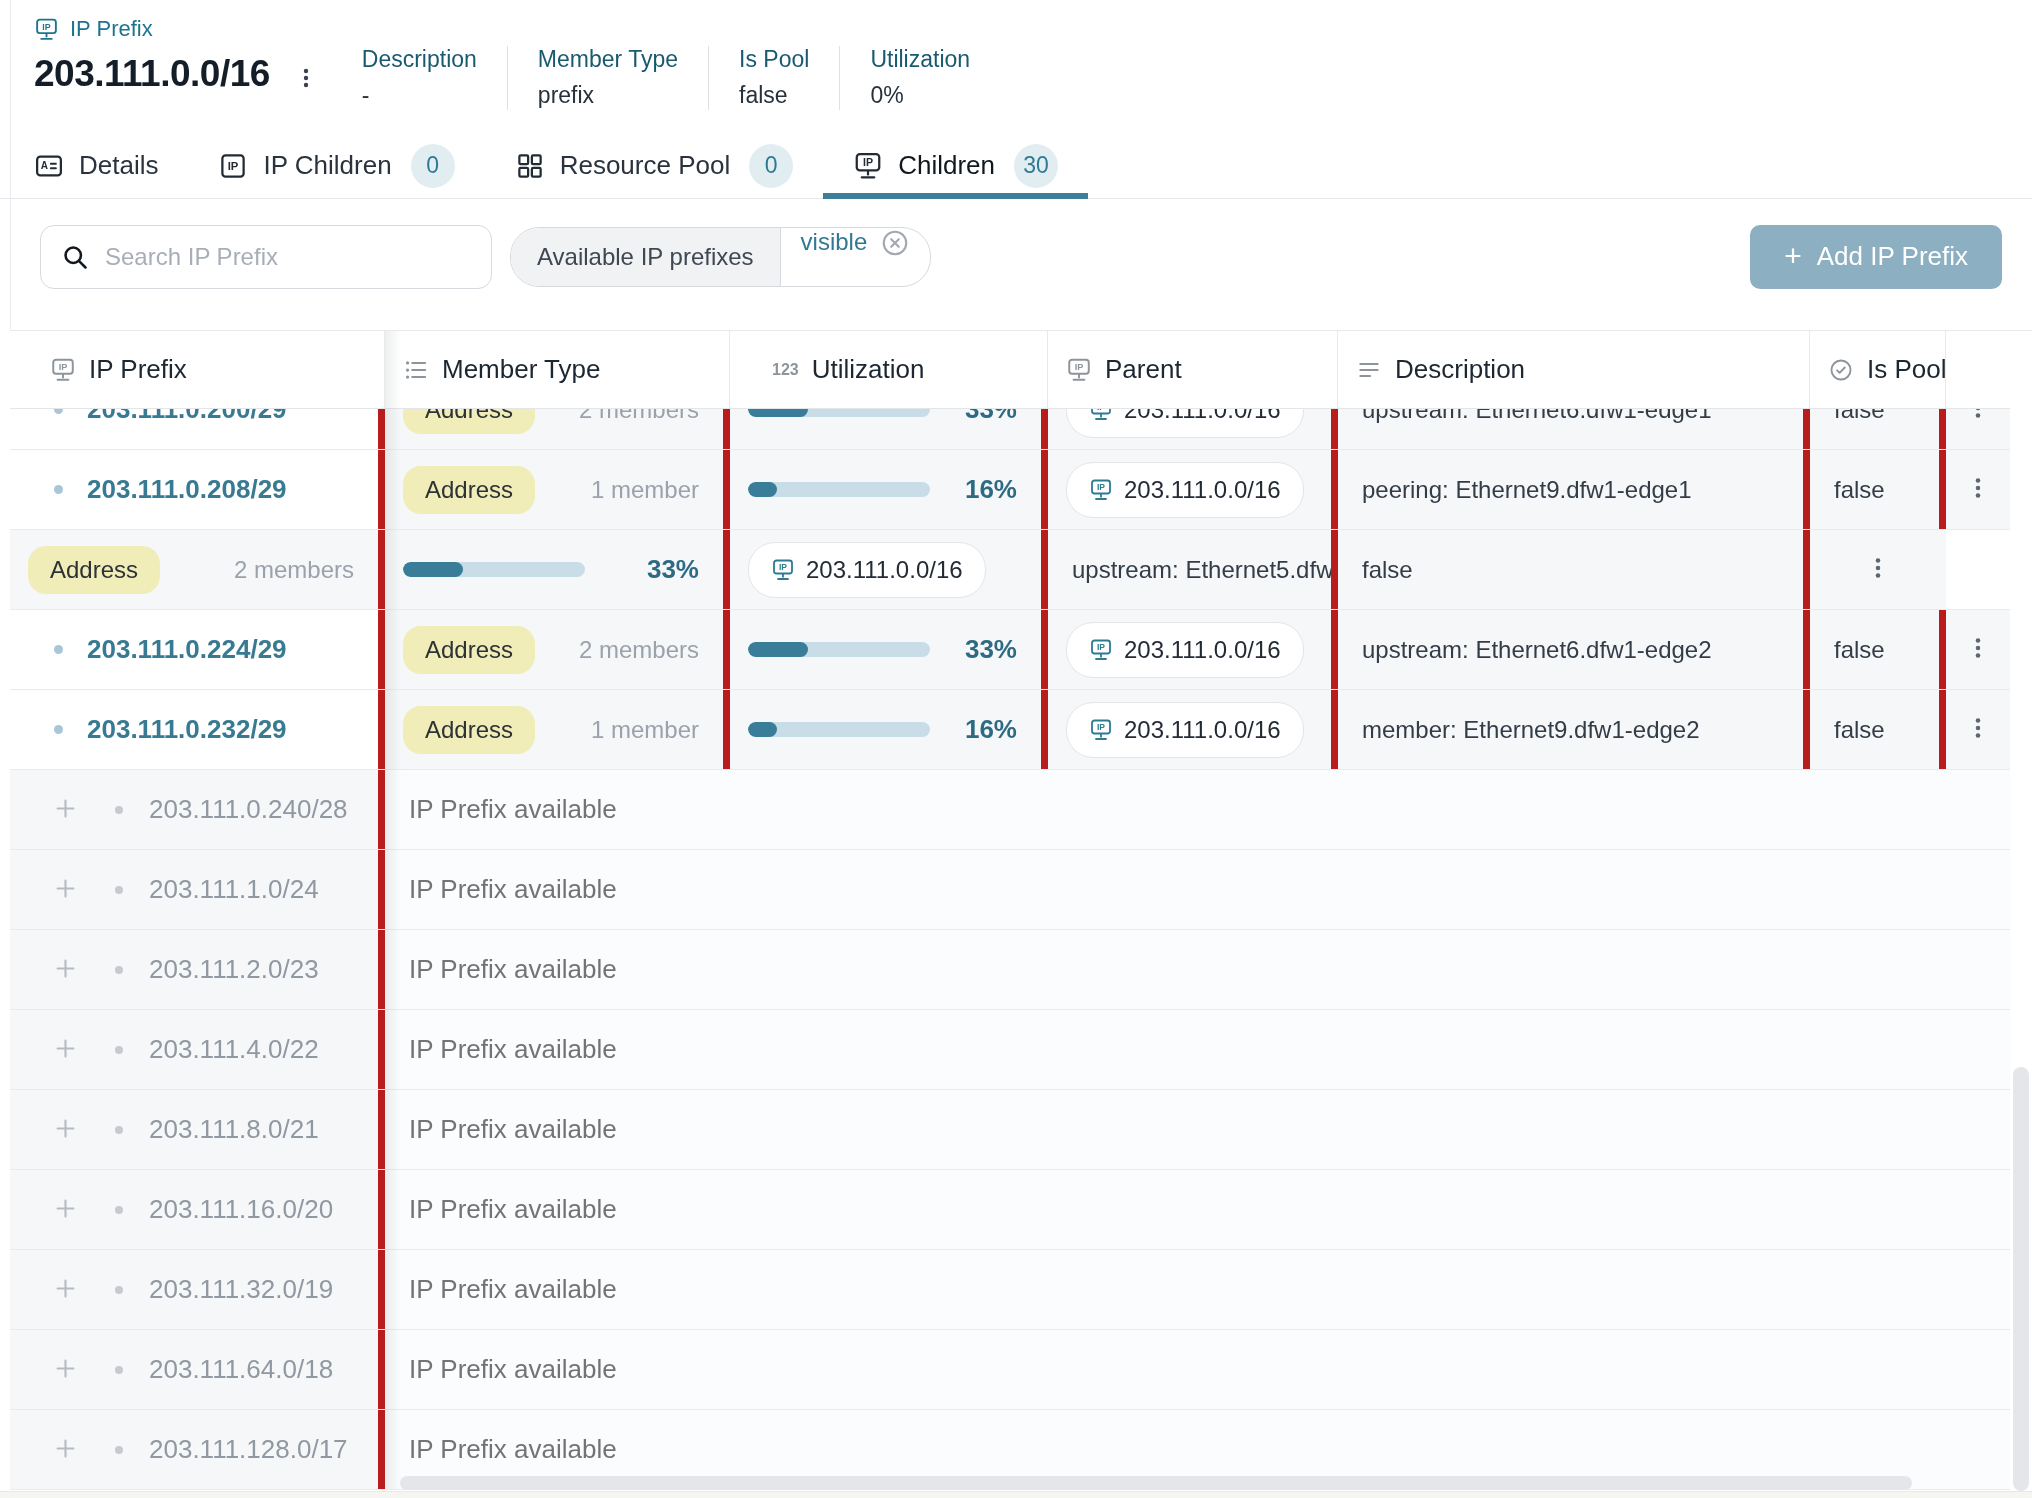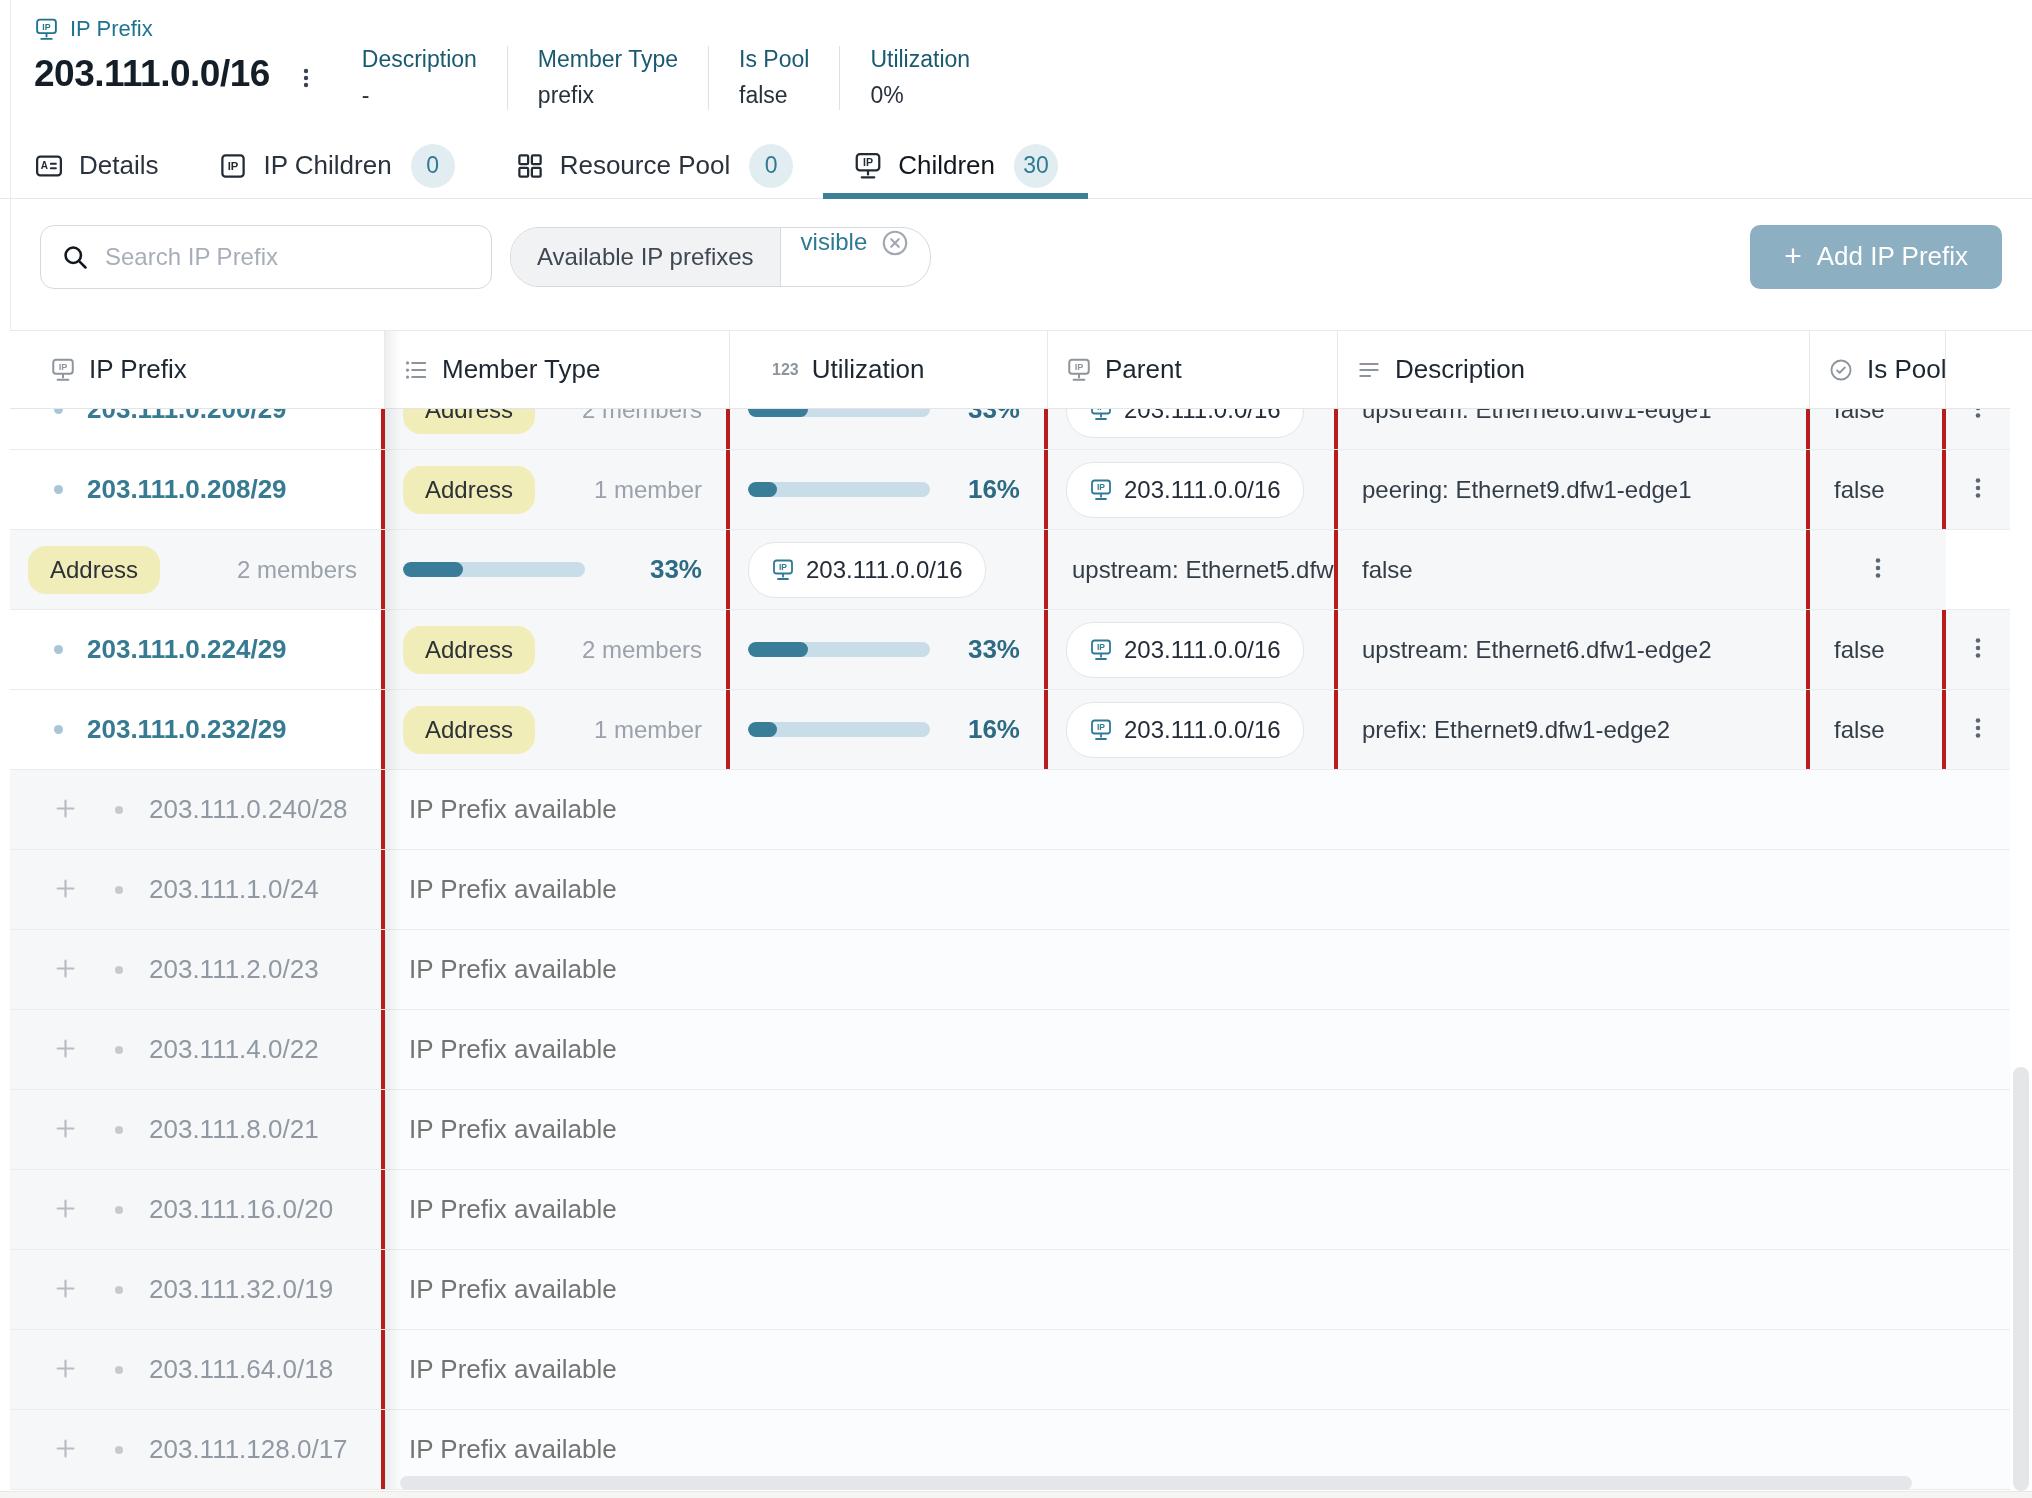--- a/index.html
+++ b/index.html
@@ -61,21 +61,21 @@
   .th:first-child{padding-left:40px;}
   .th.actions{border-right:none;cursor:default;}
   .th .ic{color:#8d949c;flex:none;display:flex;}
   .th .ic svg{width:26px;height:26px;}
   .num-ic{color:#8d949c;font-size:16px;font-weight:700;letter-spacing:0;flex:none;margin-left:24px;}
 
   .tbody{position:absolute;top:78px;left:0;width:2000px;height:1081px;overflow:hidden;}
   .row{display:grid;width:2000px;height:80px;box-sizing:border-box;border-bottom:1px solid #e9ebed;cursor:pointer;}
   .row.prefix{grid-template-columns:375px 345px 318px 290px 472px 136px 64px;}
   .row.cut{margin-top:-39px;}
-  .cell{display:flex;align-items:center;border-right:4px solid #b91c1c;overflow:hidden;box-sizing:border-box;}
+  .cell{display:flex;align-items:center;border-right:7px solid #b91c1c;overflow:hidden;box-sizing:border-box;}
   .row.prefix .cell{background:#f6f7f8;}
   .row.prefix .cell.c-prefix{background:#fff;}
   .cell:last-child{border-right:none;}
   .c-prefix{padding-left:44px;gap:24px;}
   .dot{width:9px;height:9px;border-radius:50%;background:#a9c6d6;flex:none;}
   .plink{color:#377a92;font-weight:600;font-size:26px;text-decoration:none;white-space:nowrap;}
   .c-member{padding:0 24px 0 18px;justify-content:space-between;}
   .badge-yellow{background:#f0edb9;border-radius:18px;padding:10px 22px;font-size:24px;color:#2e3136;white-space:nowrap;}
   .mcount{color:#9aa2ac;font-size:24px;white-space:nowrap;}
   .c-util{padding:0 24px 0 18px;justify-content:space-between;gap:16px;}
@@ -469,21 +469,21 @@
               <svg viewBox="0 0 24 24" fill="none">
                 <rect x="3" y="2.5" width="18" height="13" rx="2.5" stroke="currentColor" stroke-width="1.8"></rect>
                 <text x="12" y="12" font-size="8.5" font-weight="bold" text-anchor="middle" fill="currentColor" font-family="Liberation Sans, sans-serif">IP</text>
                 <path d="M12 15.5v4" stroke="currentColor" stroke-width="1.8"></path>
                 <path d="M7 21h10" stroke="currentColor" stroke-width="1.8" stroke-linecap="round"></path>
               </svg>
             </span>
         <span>203.111.0.0/16</span>
       </span>
     </div>
-    <div class="cell c-desc">prefix: Ethernet9.dfw1-edge2</div>
+    <div class="cell c-desc">member: Ethernet9.dfw1-edge2</div>
     <div class="cell c-pool">false</div>
     <div class="cell c-actions">
       <button class="kebab-btn">
         <span><svg viewBox="0 0 24 24" fill="currentColor">
                 <circle cx="12" cy="5" r="2.1"></circle>
                 <circle cx="12" cy="12" r="2.1"></circle>
                 <circle cx="12" cy="19" r="2.1"></circle>
               </svg></span>
       </button>
     </div>

